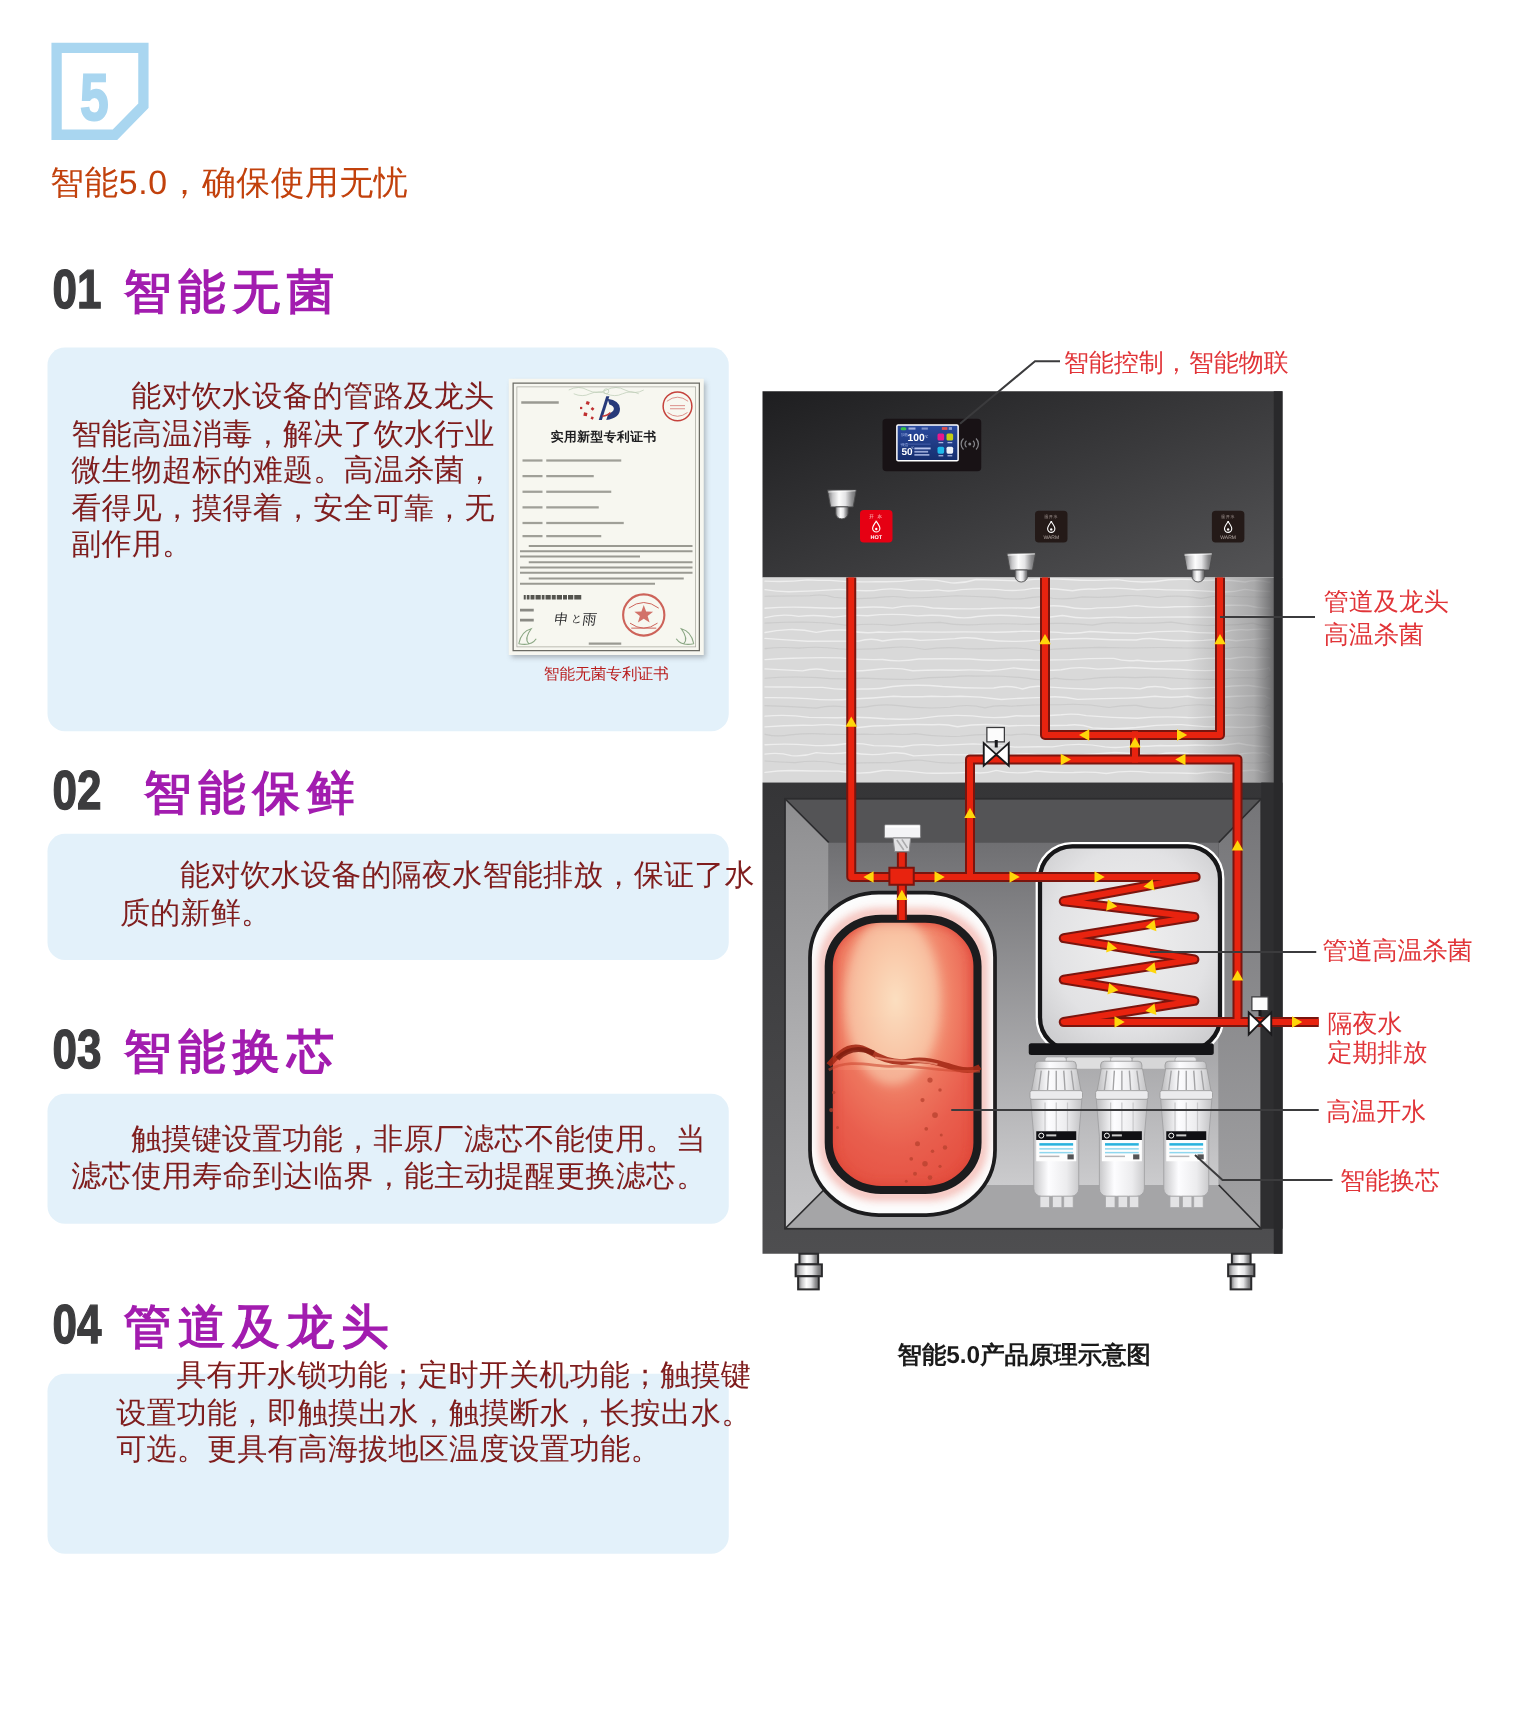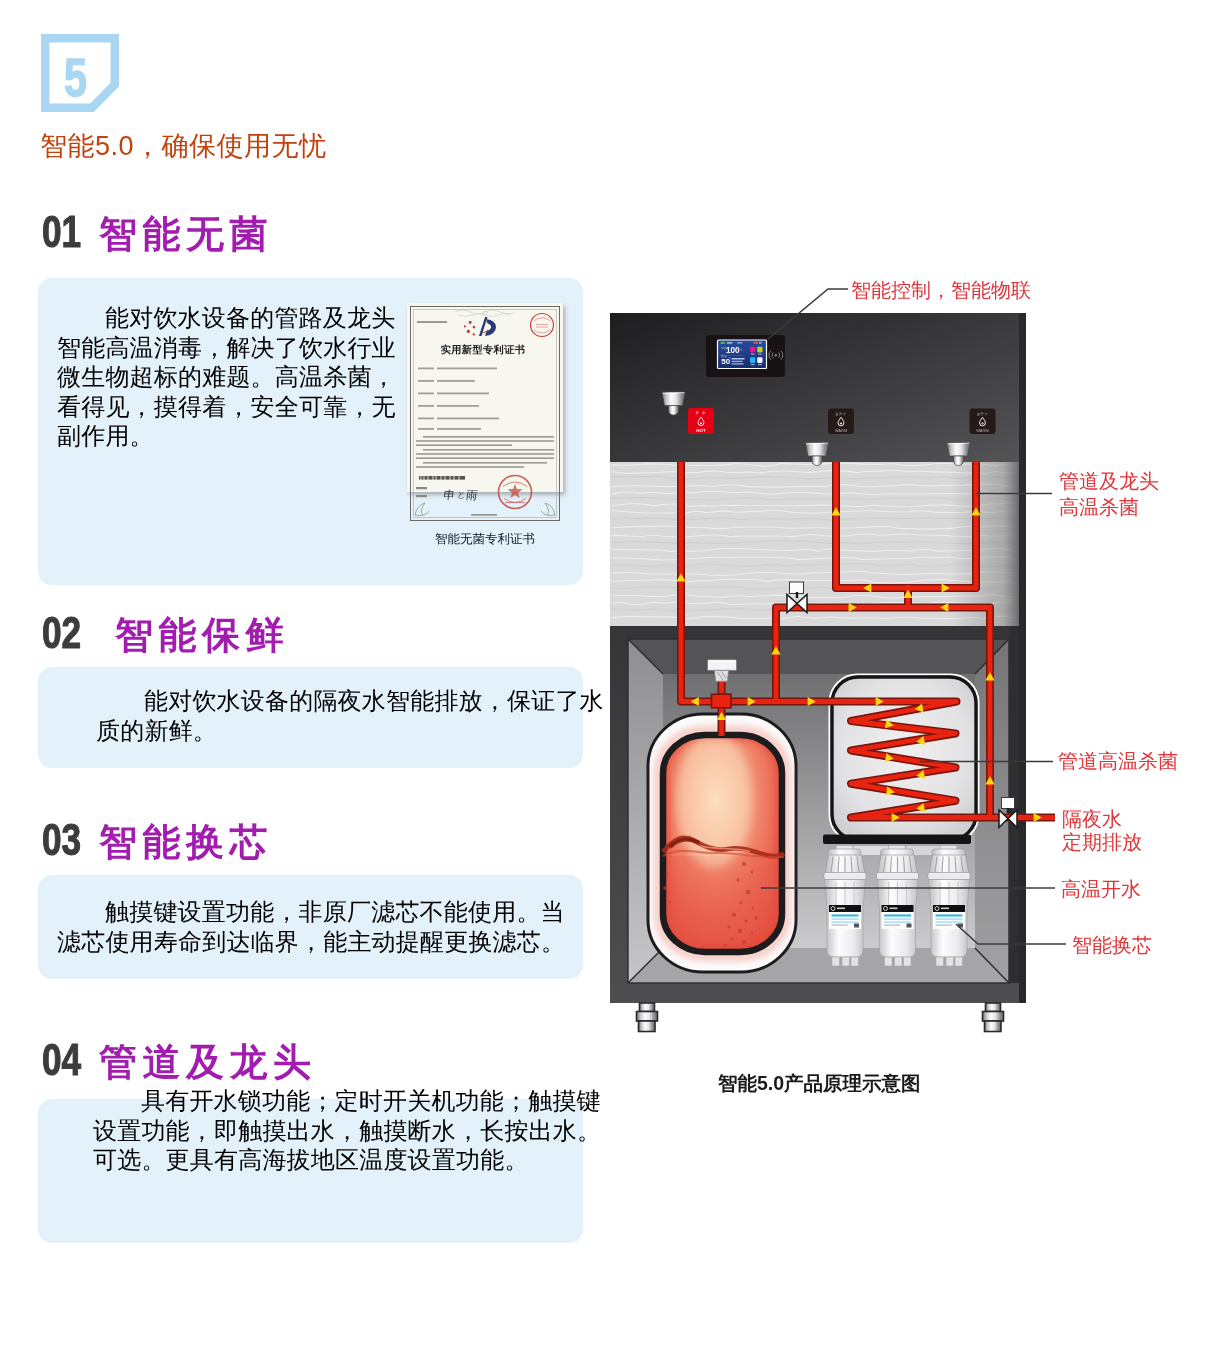--- a/index.html
+++ b/index.html
@@ -4,36 +4,36 @@
 <title>智能5.0</title>
 <style>
   html,body{margin:0;padding:0;}
   body{width:1226px;height:1367px;position:relative;background:#ffffff;
        font-family:"Liberation Sans",sans-serif;overflow:hidden;}
   .abs{position:absolute;}
   .title{left:40px;top:128px;font-size:27px;color:#c2410c;letter-spacing:0.5px;}
   .hnum{font-size:44px;font-weight:bold;color:#3c3c3e;-webkit-text-stroke:1.1px #3c3c3e;transform:scaleX(0.80);transform-origin:left bottom;display:inline-block;line-height:1;}
   .hcjk{font-size:38px;font-weight:bold;color:#a21caf;letter-spacing:5.5px;line-height:1;display:inline-block;}
   .bluebox{left:38px;width:545px;background:#e3f1fa;border-radius:14px;}
-  .para{position:absolute;font-size:24px;line-height:29.5px;color:#000000;text-indent:48px;letter-spacing:0.2px;}
+  .para{position:absolute;font-size:24px;line-height:29.5px;color:#7f1d1d;text-indent:48px;letter-spacing:0.2px;}
 </style>
 </head>
 <body>
 
 <svg class="abs" style="left:41px;top:34px" width="78" height="78" viewBox="0 0 78 78">
   <path d="M4.2,4.2 H73.8 V50.5 L51,73.8 H4.2 Z" fill="none" stroke="#a9d6f0" stroke-width="8.4"></path>
   <text x="23" y="62" font-size="53" font-weight="bold" fill="#a9d6f0" stroke="#a9d6f0" stroke-width="1.5" transform="scale(0.78,1)" transform-origin="23 62" style="font-family:'Liberation Sans',sans-serif">5</text>
 </svg>
 
 <div class="abs title">智能5.0，确保使用无忧</div>
 
 <div class="abs" style="left:42px;top:210px;"><span class="hnum">01</span><span class="hcjk" style="margin-left:8px;">智能无菌</span></div>
 <div class="abs bluebox" style="top:278px;height:307px;"></div>
 <div class="para" style="left:57px;top:303px;width:346px;">能对饮水设备的管路及龙头智能高温消毒，解决了饮水行业微生物超标的难题。高温杀菌，看得见，摸得着，安全可靠，无副作用。</div>
-<div id="cert" class="abs" style="left:407px;top:303px;width:156px;height:189px;background:#f7f7f0;box-shadow:1.5px 2.5px 4px rgba(60,60,60,0.35);">
+<div id="cert" class="abs" style="left:407px;top:303px;width:156px;height:221px;background:#f7f7f0;box-shadow:1.5px 2.5px 4px rgba(60,60,60,0.35);">
 <svg width="156" height="221" viewBox="0 0 156 221" font-family="'Liberation Sans',sans-serif">
   <rect x="3.5" y="3.5" width="149" height="214" fill="none" stroke="#6a6a62" stroke-width="1"></rect>
   <rect x="6.5" y="6.5" width="143" height="208" fill="none" stroke="#a9a99f" stroke-width="0.6"></rect>
 
   <g stroke="#90ac8a" stroke-width="0.6" fill="none" opacity="0.55">
     <path d="M48,9 q8,-4 15,0 q8,4 15,0 q8,-4 15,0 q8,4 15,0"></path>
     <path d="M52,12 q7,3 13,0 q7,-3 13,0 q7,3 13,0 q7,-3 13,0"></path>
     <circle cx="78" cy="10" r="2"></circle>
   </g>
 
@@ -108,21 +108,21 @@
     <path d="M98,199.5 h20" stroke-width="0.8"></path>
   </g>
 
   <g stroke="#7e9e78" stroke-width="0.9" fill="none" opacity="0.9">
     <path d="M8,212 q2,-10 10,-12 q-6,8 -2,12 M8,212 q10,2 14,-4"></path>
     <path d="M148,212 q-2,-10 -10,-12 q6,8 2,12 M148,212 q-10,2 -14,-4"></path>
   </g>
   <rect x="64" y="211" width="26" height="1.8" fill="#9a9a92"></rect>
 </svg>
 </div>
-<div class="abs" style="left:407px;top:531px;width:156px;text-align:center;font-size:12.5px;font-weight:500;color:#0f172a;">智能无菌专利证书</div>
+<div class="abs" style="left:407px;top:531px;width:156px;text-align:center;font-size:12.5px;font-weight:500;color:#b91c1c;">智能无菌专利证书</div>
 
 <div class="abs" style="left:42px;top:611px;"><span class="hnum">02</span><span class="hcjk" style="margin-left:24px;">智能保鲜</span></div>
 <div class="abs bluebox" style="top:667px;height:101px;"></div>
 <div class="para" style="left:57px;top:686px;width:512px;margin-left:39px;">能对饮水设备的隔夜水智能排放，保证了水质的新鲜。</div>
 
 <div class="abs" style="left:42px;top:818px;text-align:right;"><span class="hnum">03</span><span class="hcjk" style="margin-left:8px;">智能换芯</span></div>
 <div class="abs bluebox" style="top:875px;height:104px;"></div>
 <div class="para" style="left:57px;top:897px;width:512px;">触摸键设置功能，非原厂滤芯不能使用。当滤芯使用寿命到达临界，能主动提醒更换滤芯。</div>
 
 <div class="abs" style="left:42px;top:1038px;"><span class="hnum">04</span><span class="hcjk" style="margin-left:8px;">管道及龙头</span></div>

